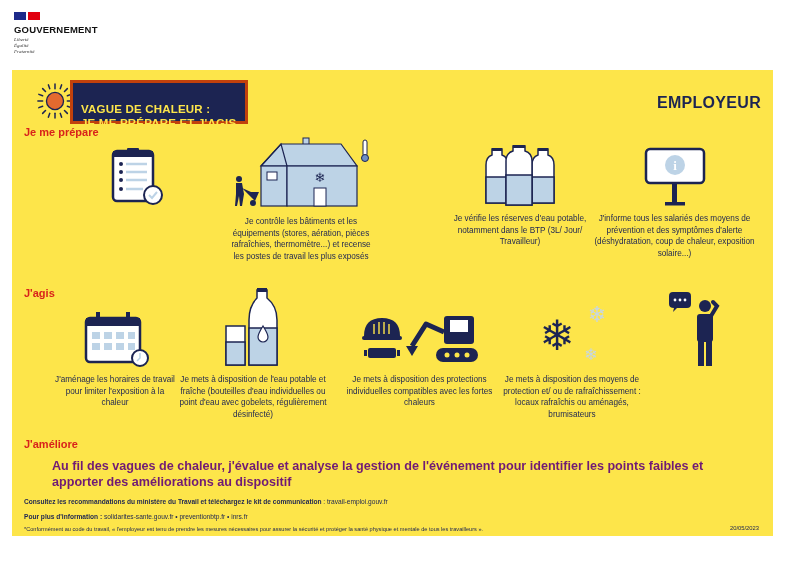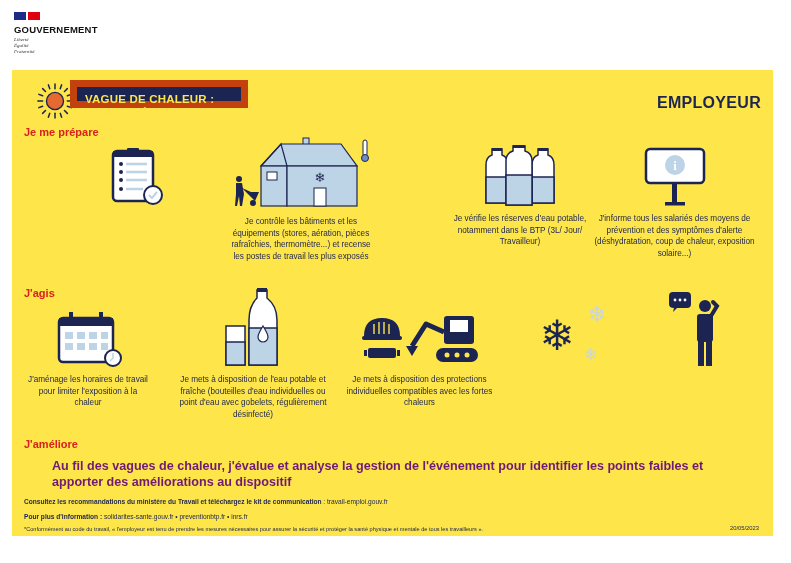--- a/index.html
+++ b/index.html
@@ -9,21 +9,21 @@
   .gov-logo { position: absolute; left: 14px; top: 12px; width: 100px; }
   .flag { display: flex; gap: 2px; height: 8px; width: 28px; }
   .flag .b { width: 12px; background: #1d2a8a; }
   .flag .r { width: 12px; background: #e1000f; }
   .gov-name { font-family: "Liberation Sans", sans-serif; font-weight: 700; font-size: 9.5px; letter-spacing: 0.2px; color: #111; margin-top: 4px; }
   .motto { font-family: "Liberation Serif", serif; font-style: italic; font-size: 5px; line-height: 6px; color: #333; margin-top: 2px; }
 
   .panel { position: absolute; left: 12px; top: 70px; width: 761px; height: 466px; background: #fde54a; }
 
   .sun { position: absolute; left: 24px; top: 12px; width: 38px; height: 38px; }
-  .title-box { position: absolute; left: 58px; top: 10px; width: 178px; height: 28px; background: #1c2452; border: 7px solid #c2410c; padding: 5px 8px; }
+  .title-box { position: absolute; left: 58px; top: 10px; width: 178px; height: 28px; background: #1c2452; border: 3px solid #c2410c; padding: 19px 8px; }
   .title-box div { color: #fde54a; font-family: "Liberation Sans", sans-serif; font-weight: 700; font-size: 11.5px; line-height: 14px; letter-spacing: 0.2px; }
 
   .role { position: absolute; right: 12px; top: 24px; font-family: "Liberation Sans", sans-serif; font-weight: 700; font-size: 16px; color: #1c2452; letter-spacing: 0.3px; }
 
   .section-title { position: absolute; left: 12px; font-family: "Liberation Sans", sans-serif; font-weight: 700; font-size: 11px; color: #d8221b; }
 
   .item { position: absolute; text-align: center; font-family: "Liberation Sans", sans-serif; font-size: 8.2px; line-height: 11.5px; color: #1c2452; }
   .item .ico { display: block; margin: 0 auto 6px auto; }
 
   .improve { position: absolute; left: 40px; top: 388px; width: 700px; font-family: "Liberation Sans", sans-serif; font-weight: 700; font-size: 12.6px; line-height: 16px; color: #701a75; }
@@ -149,21 +149,21 @@
       <circle cx="33" cy="20" r="10" fill="#bdd3e6"></circle>
       <text x="33" y="25" font-size="13" font-weight="700" text-anchor="middle" fill="#fff" font-family="Liberation Serif, serif">i</text>
       <rect x="30" y="38" width="5" height="20" fill="#1c2452"></rect>
       <rect x="23" y="57" width="20" height="3.5" fill="#1c2452"></rect>
     </svg>
     <span>J'informe tous les salariés des moyens de prévention et des symptômes d'alerte (déshydratation, coup de chaleur, exposition solaire...)</span>
   </div>
 
   <div class="section-title" style="top:217px;">J'agis</div>
 
-  <div class="item" style="left:16px; top:240px; width:120px;">
+  <div class="item" style="left:43px; top:240px; width:120px;">
     <svg class="ico" width="70" height="58" viewBox="0 0 70 58">
       <rect x="6" y="8" width="54" height="44" rx="4" fill="#fff" stroke="#1c2452" stroke-width="2.5"></rect>
       <rect x="6" y="8" width="54" height="8" fill="#1c2452"></rect>
       <rect x="16" y="2" width="4" height="12" fill="#1c2452"></rect>
         <rect x="46" y="2" width="4" height="12" fill="#1c2452"></rect>
       <g fill="#bdd3e6">
         <rect x="12" y="22" width="8" height="7"></rect>
           <rect x="24" y="22" width="8" height="7"></rect>
           <rect x="36" y="22" width="8" height="7"></rect>
           <rect x="48" y="22" width="7" height="7"></rect>
@@ -213,20 +213,21 @@
     </svg>
     <span>Je mets à disposition des protections individuelles compatibles avec les fortes chaleurs</span>
   </div>
 
   <div class="item" style="left:490px; top:228px; width:140px;">
     <svg class="ico" width="90" height="70" viewBox="0 0 90 70">
       <text x="30" y="52" font-size="42" text-anchor="middle" fill="#1c2452">❄</text>
       <text x="70" y="24" font-size="22" text-anchor="middle" fill="#c6d6e6">❄</text>
       <text x="64" y="62" font-size="16" text-anchor="middle" fill="#c6d6e6">❄</text>
     </svg>
+    <span>Je mets à disposition des moyens de protection et/ ou de rafraîchissement : locaux rafraîchis ou aménagés, brumisateurs</span>
   </div>
 
   <div class="item" style="left:630px; top:222px; width:110px;">
     <svg class="ico" width="60" height="76" viewBox="0 0 60 76">
       <path d="M2,4 Q2,0 6,0 L20,0 Q24,0 24,4 L24,12 Q24,16 20,16 L10,16 L6,20 L7,16 Q2,16 2,12 Z" fill="#1c2452"></path>
       <g fill="#fff">
           <circle cx="8" cy="8" r="1.4"></circle>
           <circle cx="13" cy="8" r="1.4"></circle>
           <circle cx="18" cy="8" r="1.4"></circle>
         </g>

